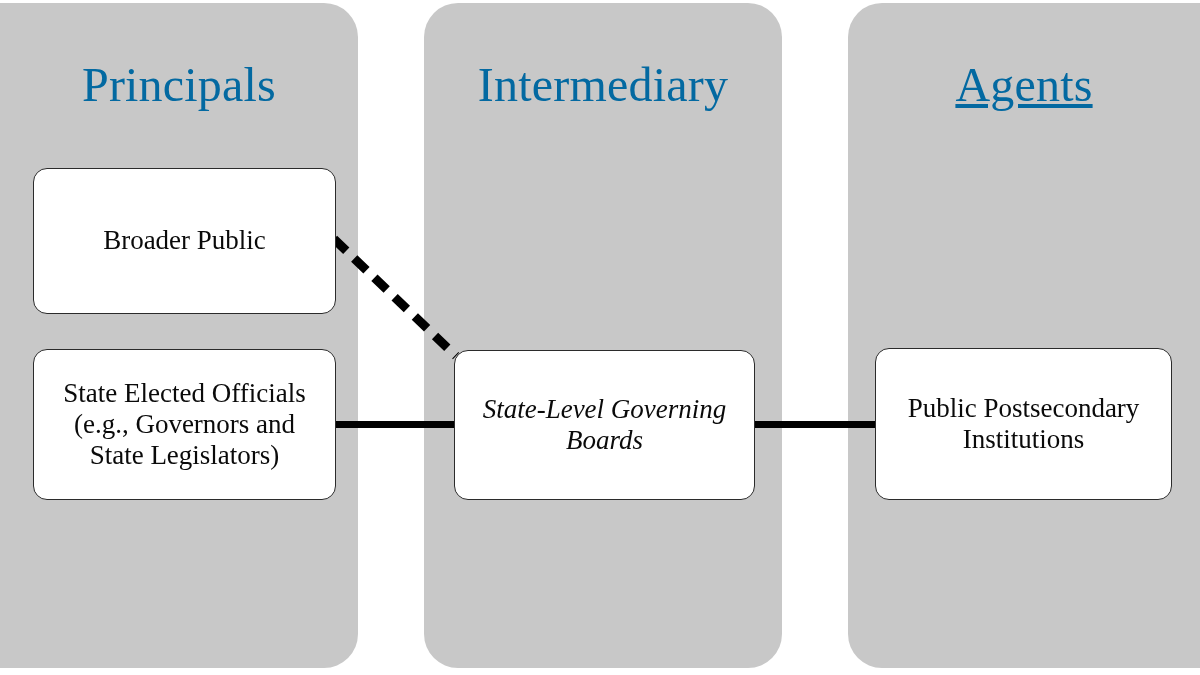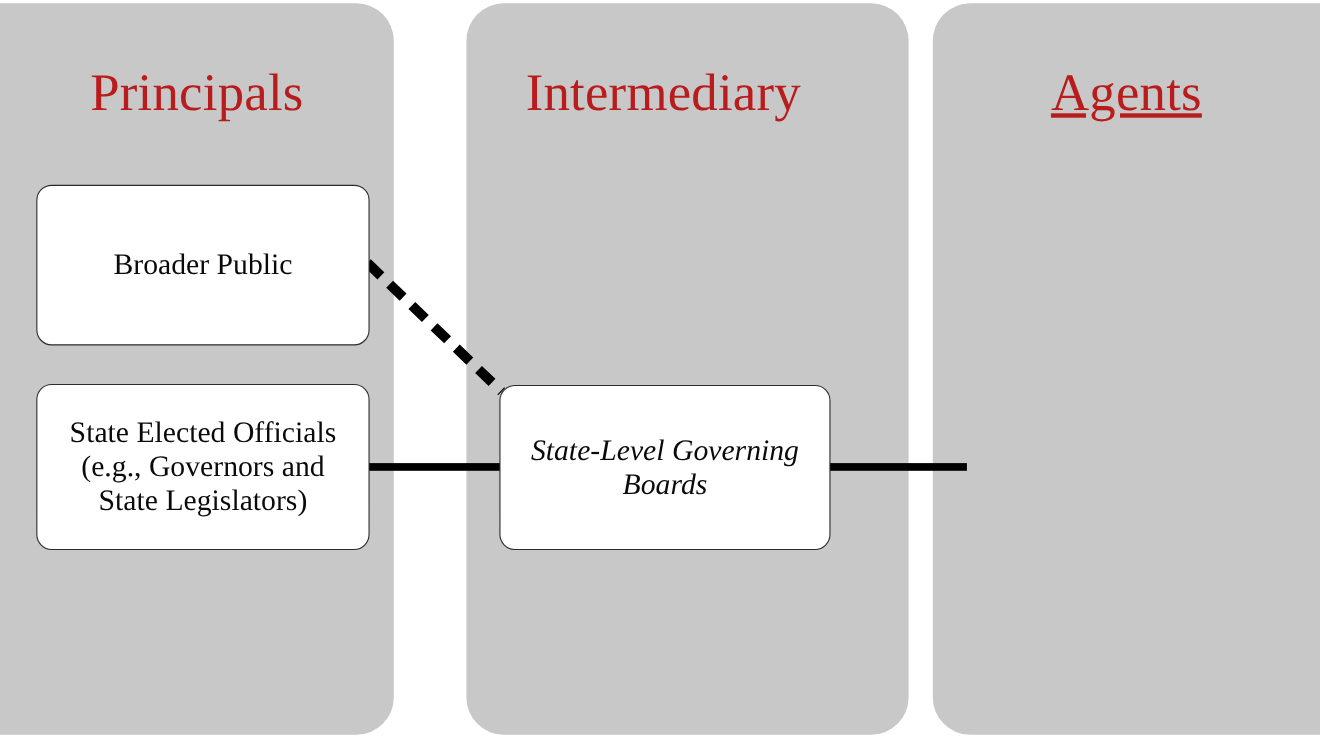--- a/index.html
+++ b/index.html
@@ -16,31 +16,31 @@
     font-family: "Liberation Serif", "DejaVu Serif", serif;
   }
 
   
   .panel {
     position: absolute;
     background: #c8c8c8;
     border-radius: 34px;
   }
   #panel-principals   { left: -40px; top: 3px; width: 398px;  height: 665px; }
-  #panel-intermediary { left: 424px; top: 3px; width: 358px;  height: 665px; padding-left: 44px; }
+  #panel-intermediary { left: 424px; top: 3px; width: 358px;  height: 665px; }
   #panel-agents       { left: 848px; top: 3px; width: 392px;  height: 665px; }
 
   .panel-title {
     position: absolute;
     top: 58px;
     width: 100%;
     text-align: center;
     font-size: 48px;
     line-height: 1;
-    color: #b91c1c;
+    color: #0369a1;
     letter-spacing: 0.2px;
   }
   #panel-principals   .panel-title { left: 40px; width: 358px; }
   #panel-intermediary .panel-title { left: 0;    width: 358px; }
   #panel-agents       .panel-title { left: 0;    width: 352px; text-decoration: underline; }
 
   
   .node {
     position: absolute;
     background: #ffffff;
@@ -106,20 +106,23 @@
   </div>
 
   <div class="node" id="node-governing-boards">
     <span class="node-label">State-Level Governing Boards</span>
   </div>
 
   <div class="panel" id="panel-agents">
     <div class="panel-title">Agents</div>
   </div>
 
+  <div class="node" id="node-institutions">
+    <span class="node-label">Public Postsecondary Institutions</span>
+  </div>
 
   <svg id="edge-public-boards" viewBox="0 0 150 145">
     <line x1="14" y1="14" x2="136" y2="131" stroke="#000000" stroke-width="9" stroke-dasharray="17 11" stroke-linecap="butt"></line>
   </svg>
 
   <div class="edge-solid" id="edge-officials-boards"></div>
 
   <div class="edge-solid" id="edge-boards-institutions"></div>
 
 </div>

